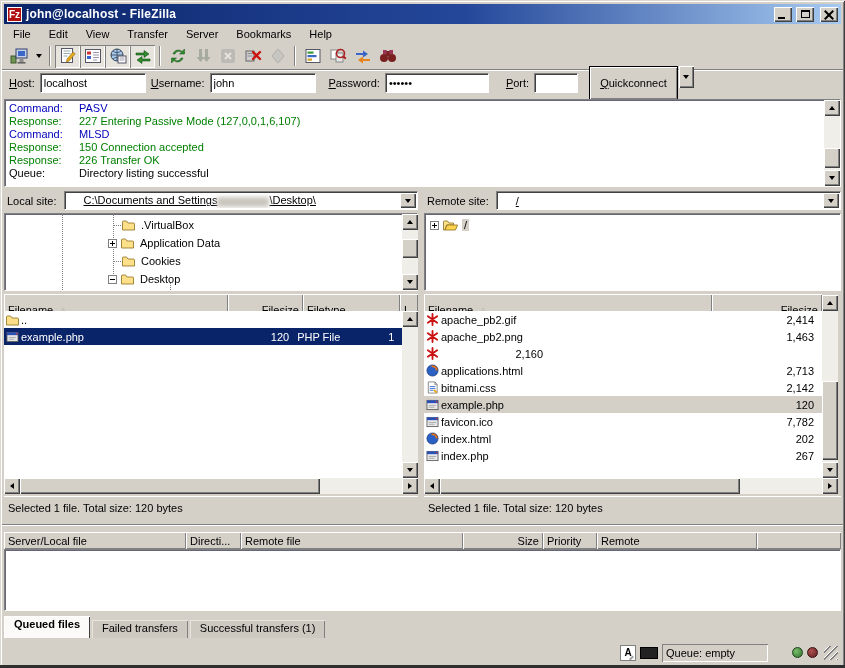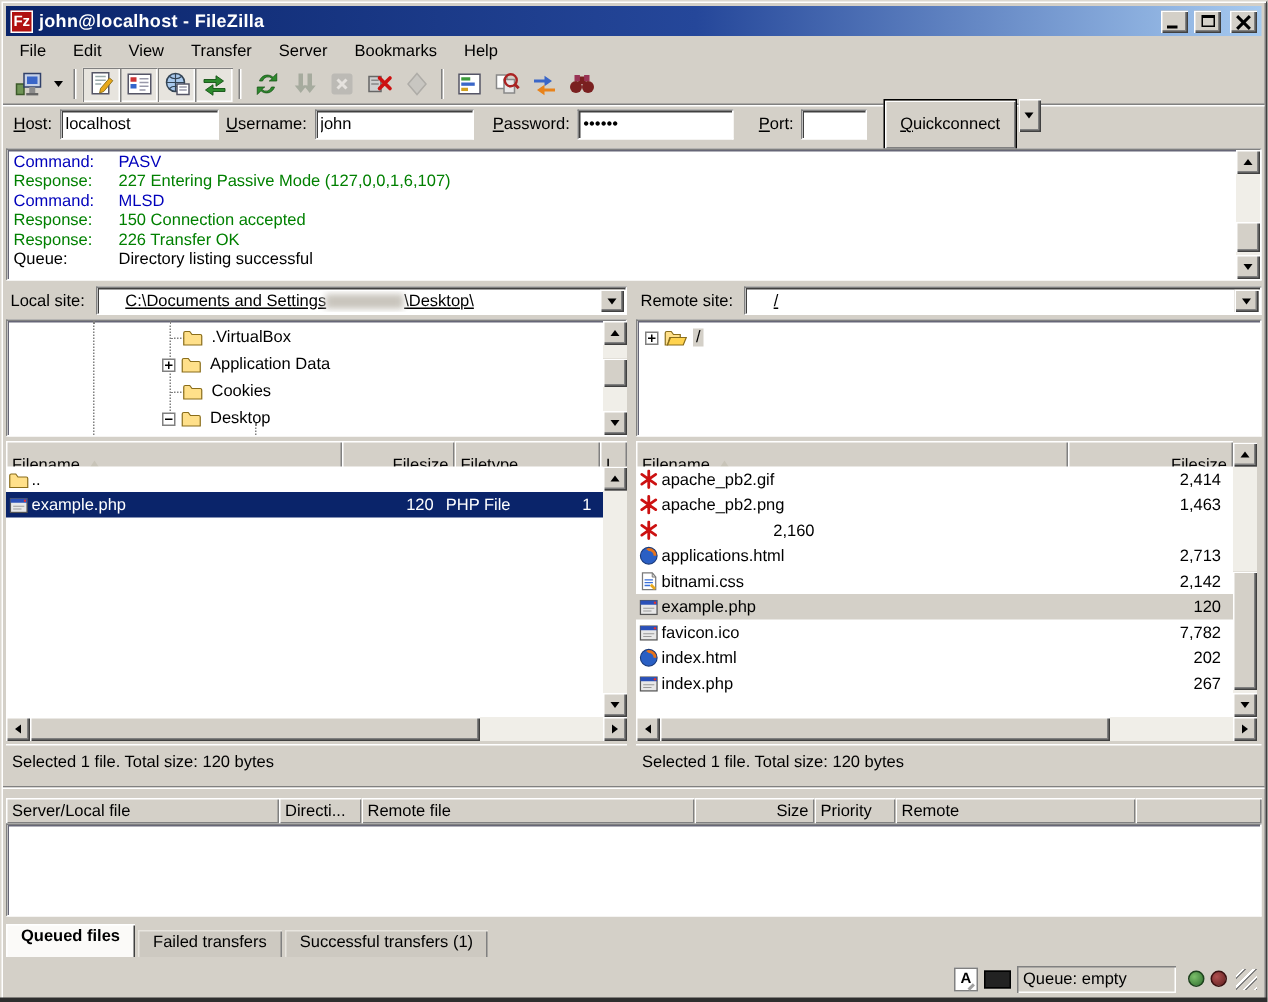--- a/index.html
+++ b/index.html
@@ -94,21 +94,21 @@
   .q-body{position:absolute;left:4px;top:549px;width:837px;height:62px;}
   
   .tabs{position:absolute;left:4px;top:614px;width:837px;height:24px;display:flex;align-items:flex-end;}
   .tab{height:18px;padding:2px 10px;background:#cdc9c1;box-shadow:inset 1px 1px 0 #e8e5df,inset -1px 0 0 #808080;margin-right:2px;white-space:nowrap;}
   .tab.active{height:22px;background:#fbfaf8;font-weight:bold;box-shadow:inset 1px 1px 0 #fff,inset -1px 0 0 #404040;}
   
   .statusbar{position:absolute;left:4px;right:4px;top:641px;height:23px;display:flex;align-items:center;justify-content:flex-end;gap:4px;padding-right:3px;}
   .si-a{width:16px;height:16px;background:#fff;border:1px solid #808080;display:flex;align-items:center;justify-content:center;font-size:10px;font-weight:bold;position:relative;}
   .si-a::after{content:"";position:absolute;right:1px;bottom:1px;width:5px;height:2px;background:#a0a0a0;transform:rotate(-45deg);}
   .si-speed{width:18px;height:12px;background:#222;border:1px solid #000;display:flex;align-items:center;justify-content:center;color:#cfc9a8;font-size:7px;letter-spacing:0;}
-  .queue-panel{width:106px;height:18px;background:#d4d0c8;box-shadow:inset 1px 1px 0 #808080,inset -1px -1px 0 #fff;display:flex;align-items:center;padding:0 4px;margin-right:4px;}
+  .queue-panel{width:106px;height:18px;background:#d4d0c8;box-shadow:inset 1px 1px 0 #808080,inset -1px -1px 0 #fff;display:flex;align-items:center;padding:0 4px;margin-right:20px;}
   .led{width:11px;height:11px;border-radius:50%;}
   .led-g{background:radial-gradient(circle at 35% 35%,#7bbf6a,#2f6e2f);border:1px solid #1d421d;}
   .led-r{background:radial-gradient(circle at 35% 35%,#b05050,#5e1f1f);border:1px solid #3a1010;}
   .grip{width:14px;height:14px;margin-left:2px;background:repeating-linear-gradient(135deg,transparent 0 3px,#fff 3px 4px,#808080 4px 5px);}
   .bottom-strip{position:absolute;left:0;right:0;bottom:0;height:3px;background:#2e2e2e;}
 </style>
 </head>
 <body>
 
 <div class="win">

